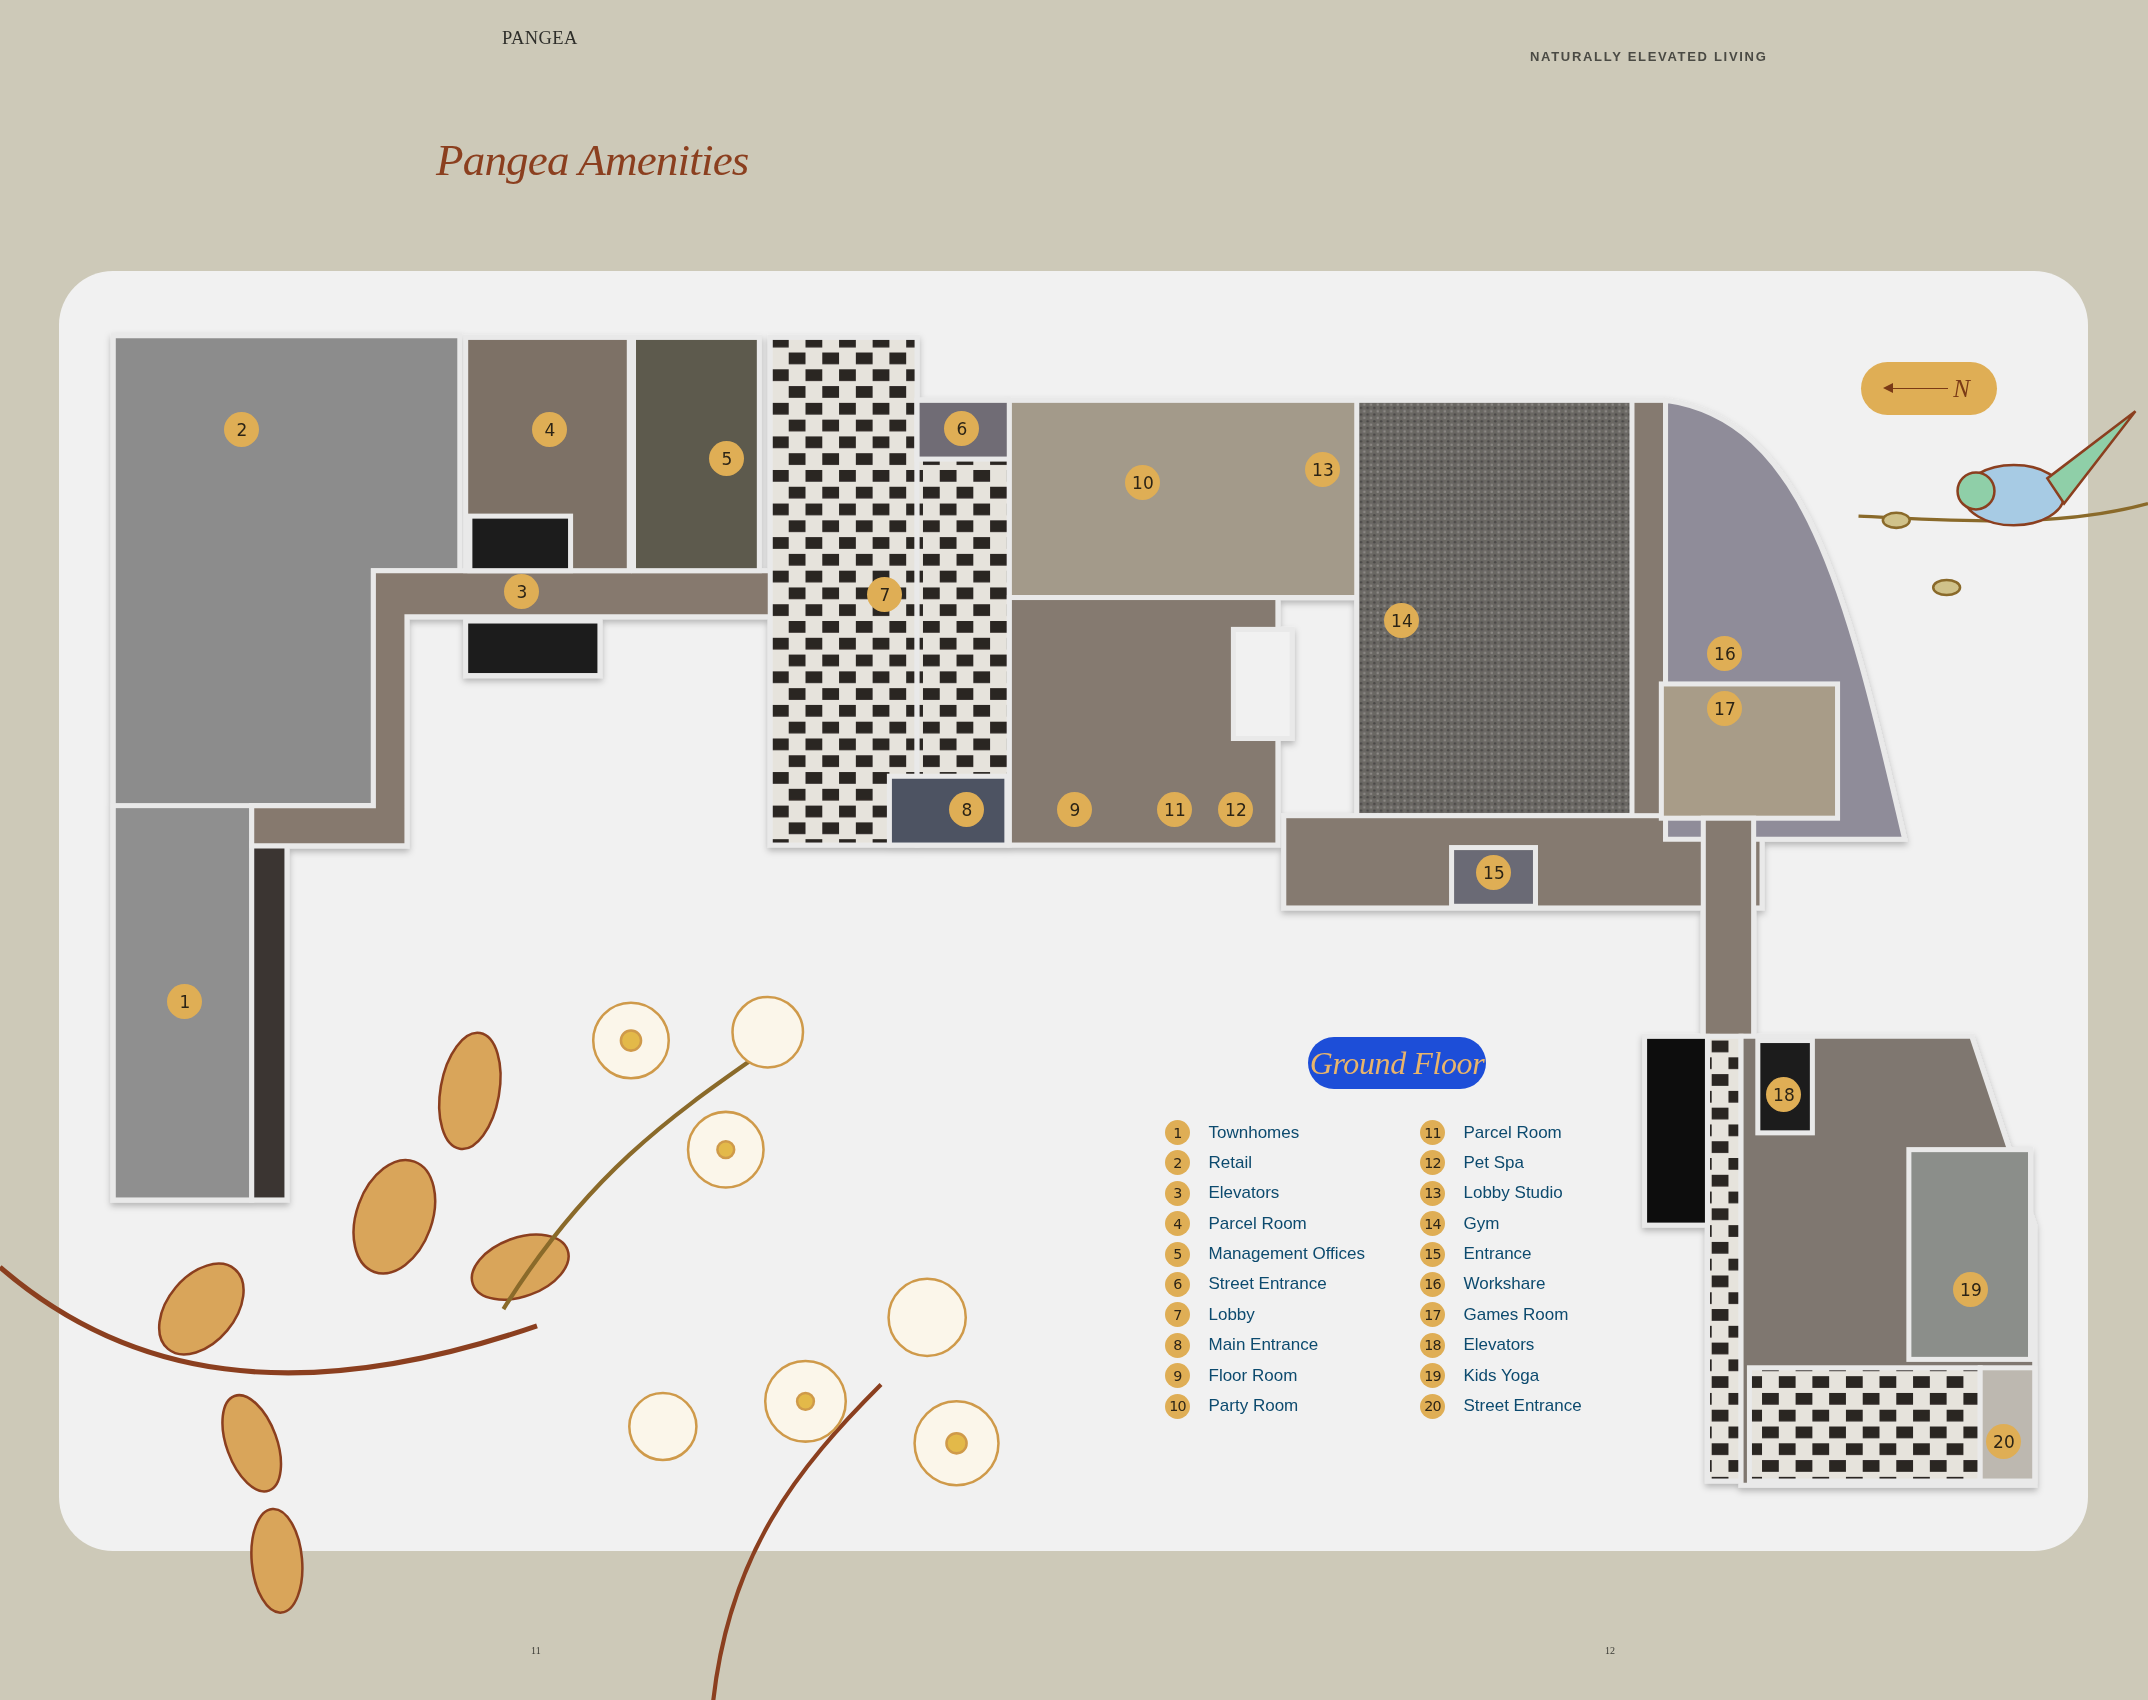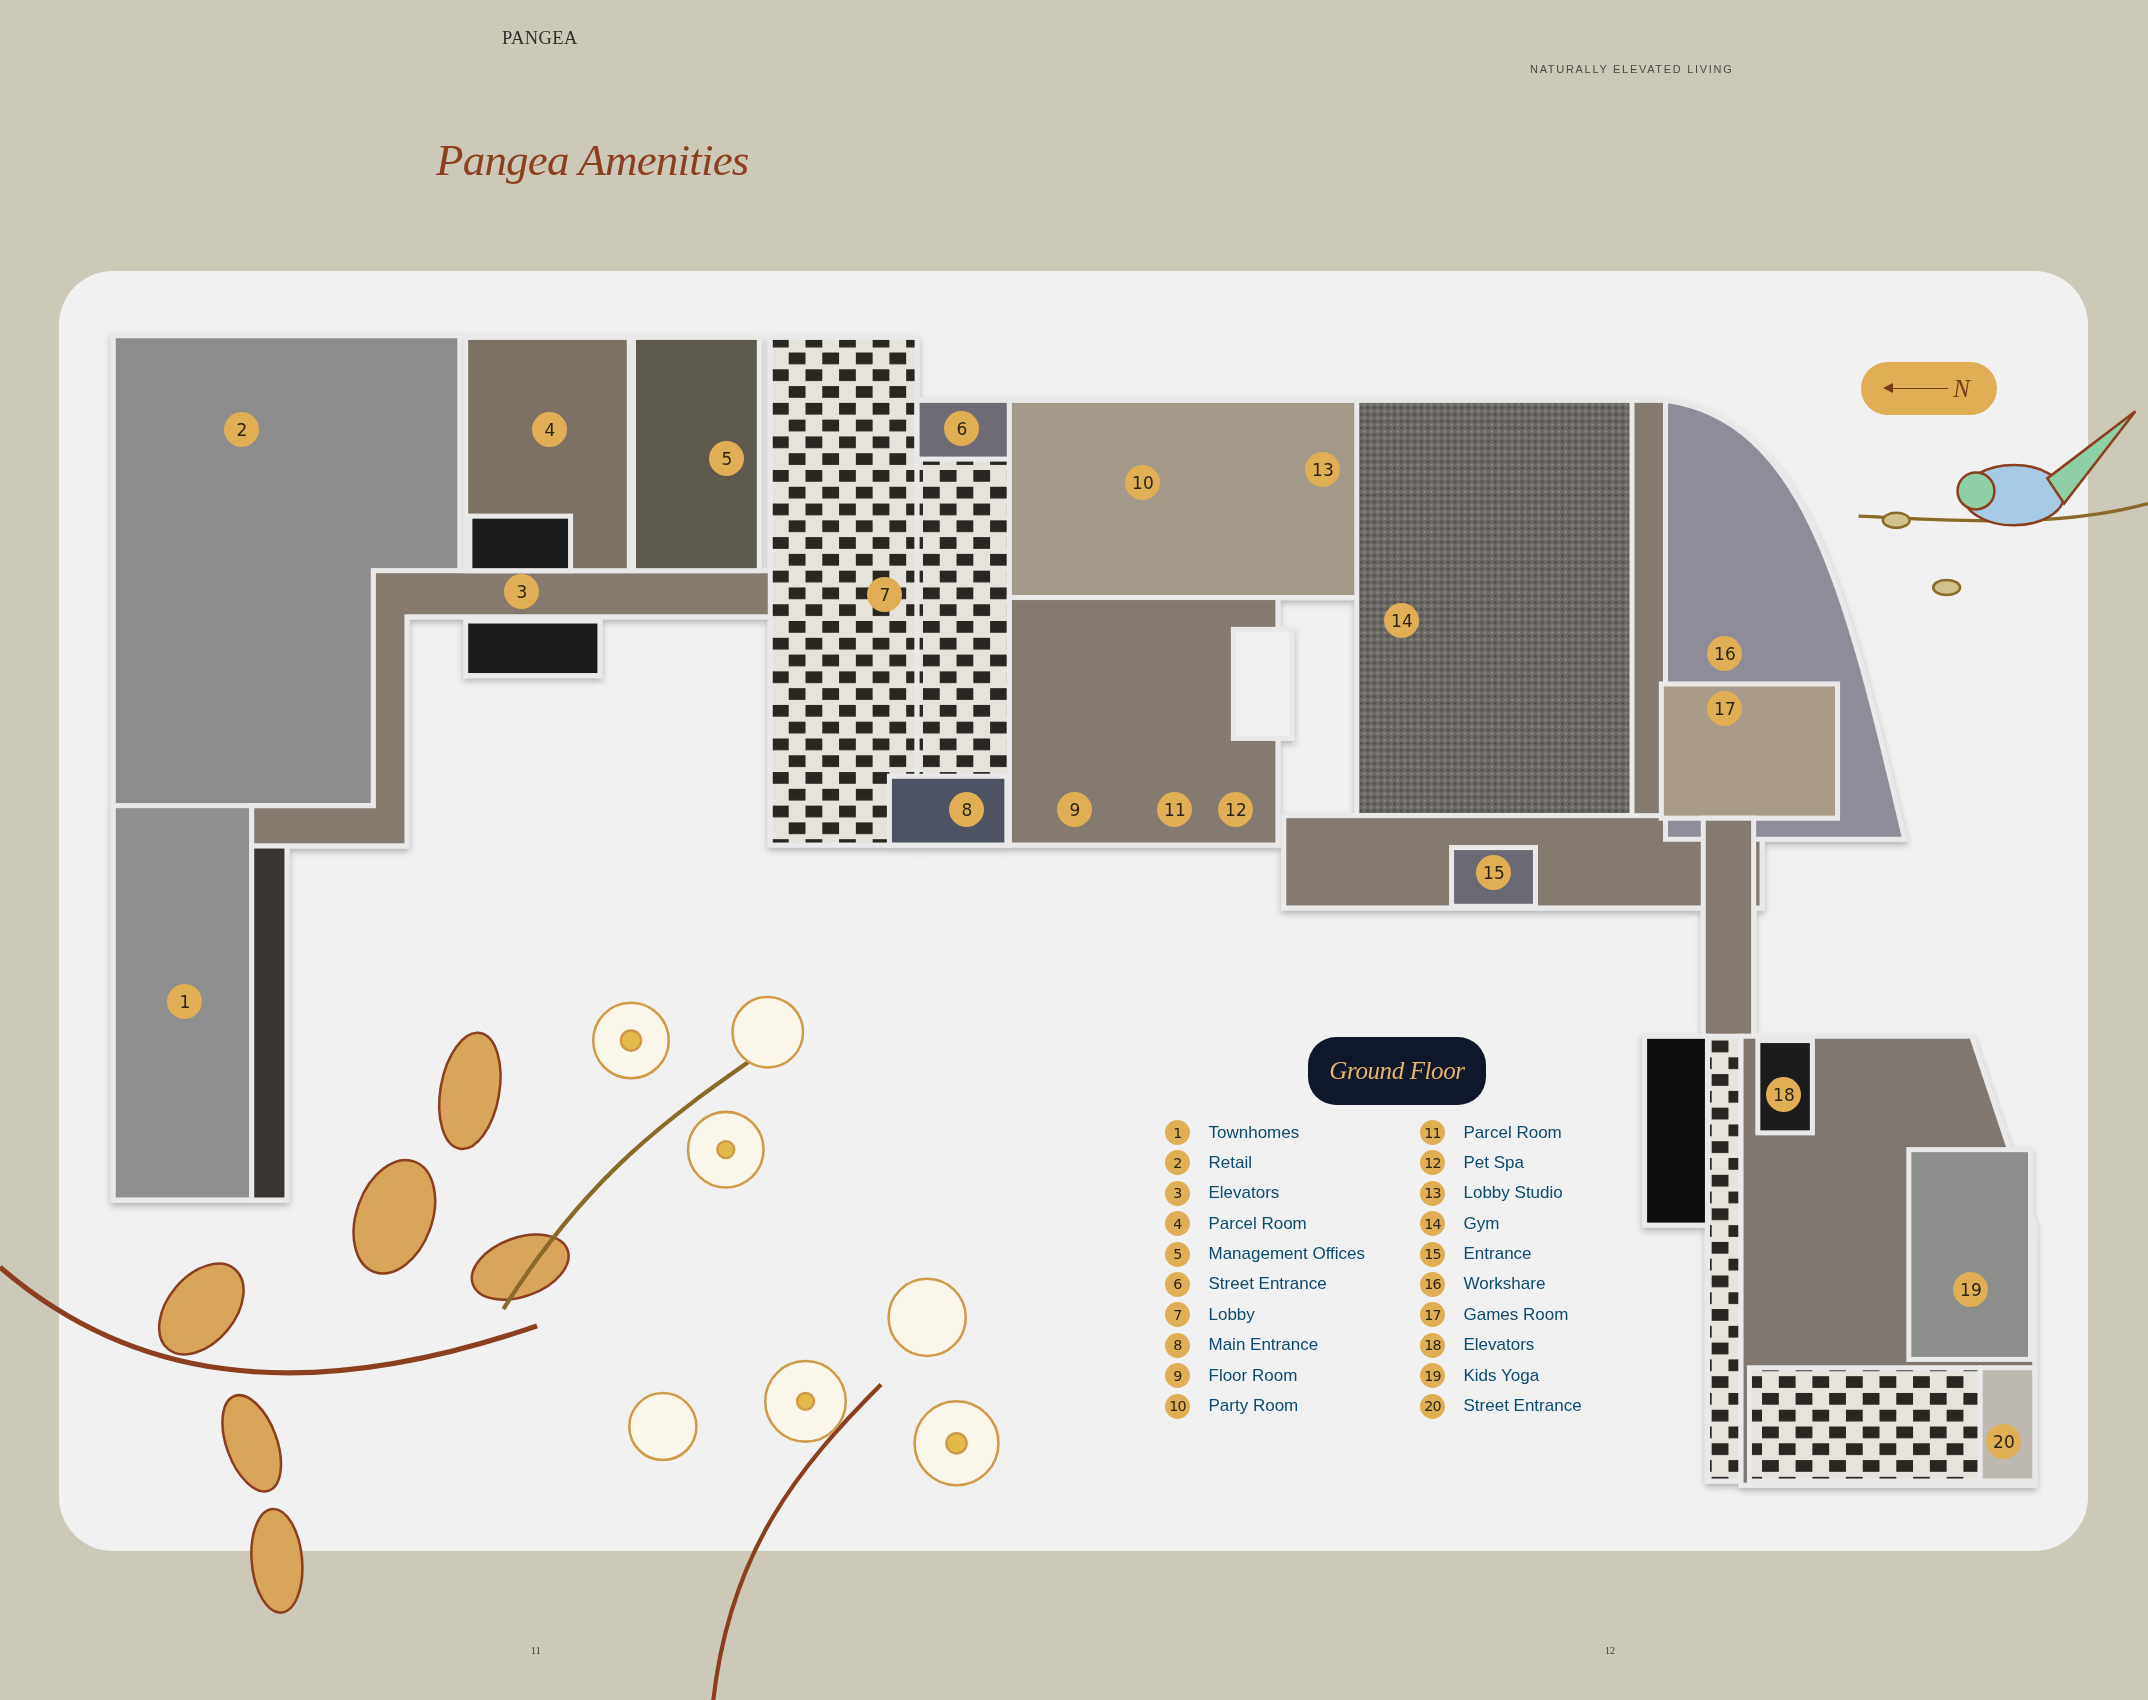--- a/index.html
+++ b/index.html
@@ -1,36 +1,36 @@
 <!DOCTYPE html>
 <html style="font-size:13.4px"><head>
 <meta charset="utf-8">
 <style>
   * { box-sizing: border-box; margin: 0; padding: 0; }
   html, body { width: 2148px; height: 1701px; overflow: hidden; }
   body { background: #cdc9b8; position: relative; font-family: "Liberation Sans", sans-serif; color: #2b2b2b; }
 
   .brand { position: absolute; left: 502px; top: 28px; font-family: "Liberation Serif", serif; font-size: 18.5px; letter-spacing: 0.4px; color: #2e2e2a; }
-  .tagline { position: absolute; left: 1530px; top: 63px; font-size: 11px; font-weight: normal; letter-spacing: 1.7px; color: #4a4a44; }
+  .tagline { position: absolute; left: 1530px; top: 49px; font-size: 13px; font-weight: bold; letter-spacing: 1.7px; color: #4a4a44; }
   .title { position: absolute; left: 388px; top: 134px; font-family: "Liberation Serif", serif; font-style: italic; font-size: 45px; color: #8b3f1f; letter-spacing: -0.8px; margin-left: 48px; }
   .page-num { position: absolute; top: 1645px; font-family: "Liberation Serif", serif; font-size: 10px; color: #3a3a34; }
 
   .card { position: absolute; left: 59px; top: 271px; width: 2029px; height: 1280px; background: #f1f1f1; border-radius: 54px; }
 
   .plan { position: absolute; left: 0; top: 0; width: 2148px; height: 1701px; pointer-events: none; }
   .plan * { pointer-events: auto; }
 
   .marker { position: absolute; width: 35px; height: 35px; margin-left: -17.6px; margin-top: -17.6px; border-radius: 50%; background: #dfae55; color: #2c2416; font-size: 17px; display: flex; align-items: center; justify-content: center; font-family: "DejaVu Sans", sans-serif; }
 
   .north { position: absolute; left: 1861px; top: 362px; width: 136px; height: 53px; border-radius: 27px; background: #dfae55; display: flex; align-items: center; justify-content: center; gap: 5px; color: #7a3a16; }
   .north .arrow { width: 60px; height: 1.7px; background: #7a3a16; position: relative; }
   .north .arrow:before { content: ""; position: absolute; left: -5px; top: -4.2px; border-right: 10px solid #7a3a16; border-top: 5px solid transparent; border-bottom: 5px solid transparent; }
   .north .n { font-family: "Liberation Serif", serif; font-style: italic; font-size: 25px; }
 
-  .floor-pill { position: absolute; left: 1308px; top: 1037px; width: 178px; height: 68px; border-radius: 28px; background: #0f172a; color: #e8b46b; font-family: "Liberation Serif", serif; font-style: italic; font-size: 25px; display: flex; align-items: center; justify-content: center; letter-spacing: -0.4px; }
+  .floor-pill { position: absolute; left: 1308px; top: 1037px; width: 178px; height: 52px; border-radius: 28px; background: #1d4ed8; color: #e8b46b; font-family: "Liberation Serif", serif; font-style: italic; font-size: 32px; display: flex; align-items: center; justify-content: center; letter-spacing: -0.4px; }
 
   .legend { position: absolute; left: 1165px; top: 1120px; display: grid; grid-template-columns: 255px 252px; row-gap: 5.4px; }
   .legend-item { display: flex; align-items: center; height: 25px; }
   .legend-item .num { width: 25px; height: 25px; border-radius: 50%; background: #dfae55; color: #2c2416; font-size: 14.3px; display: flex; align-items: center; justify-content: center; margin-right: 18.5px; font-family: "DejaVu Sans", sans-serif; letter-spacing: -0.8px; }
   .legend-item .lbl { font-size: 17px; color: #0c4a6e; }
 </style>
 </head>
 <body>
 
 <div class="brand">PANGEA</div>

